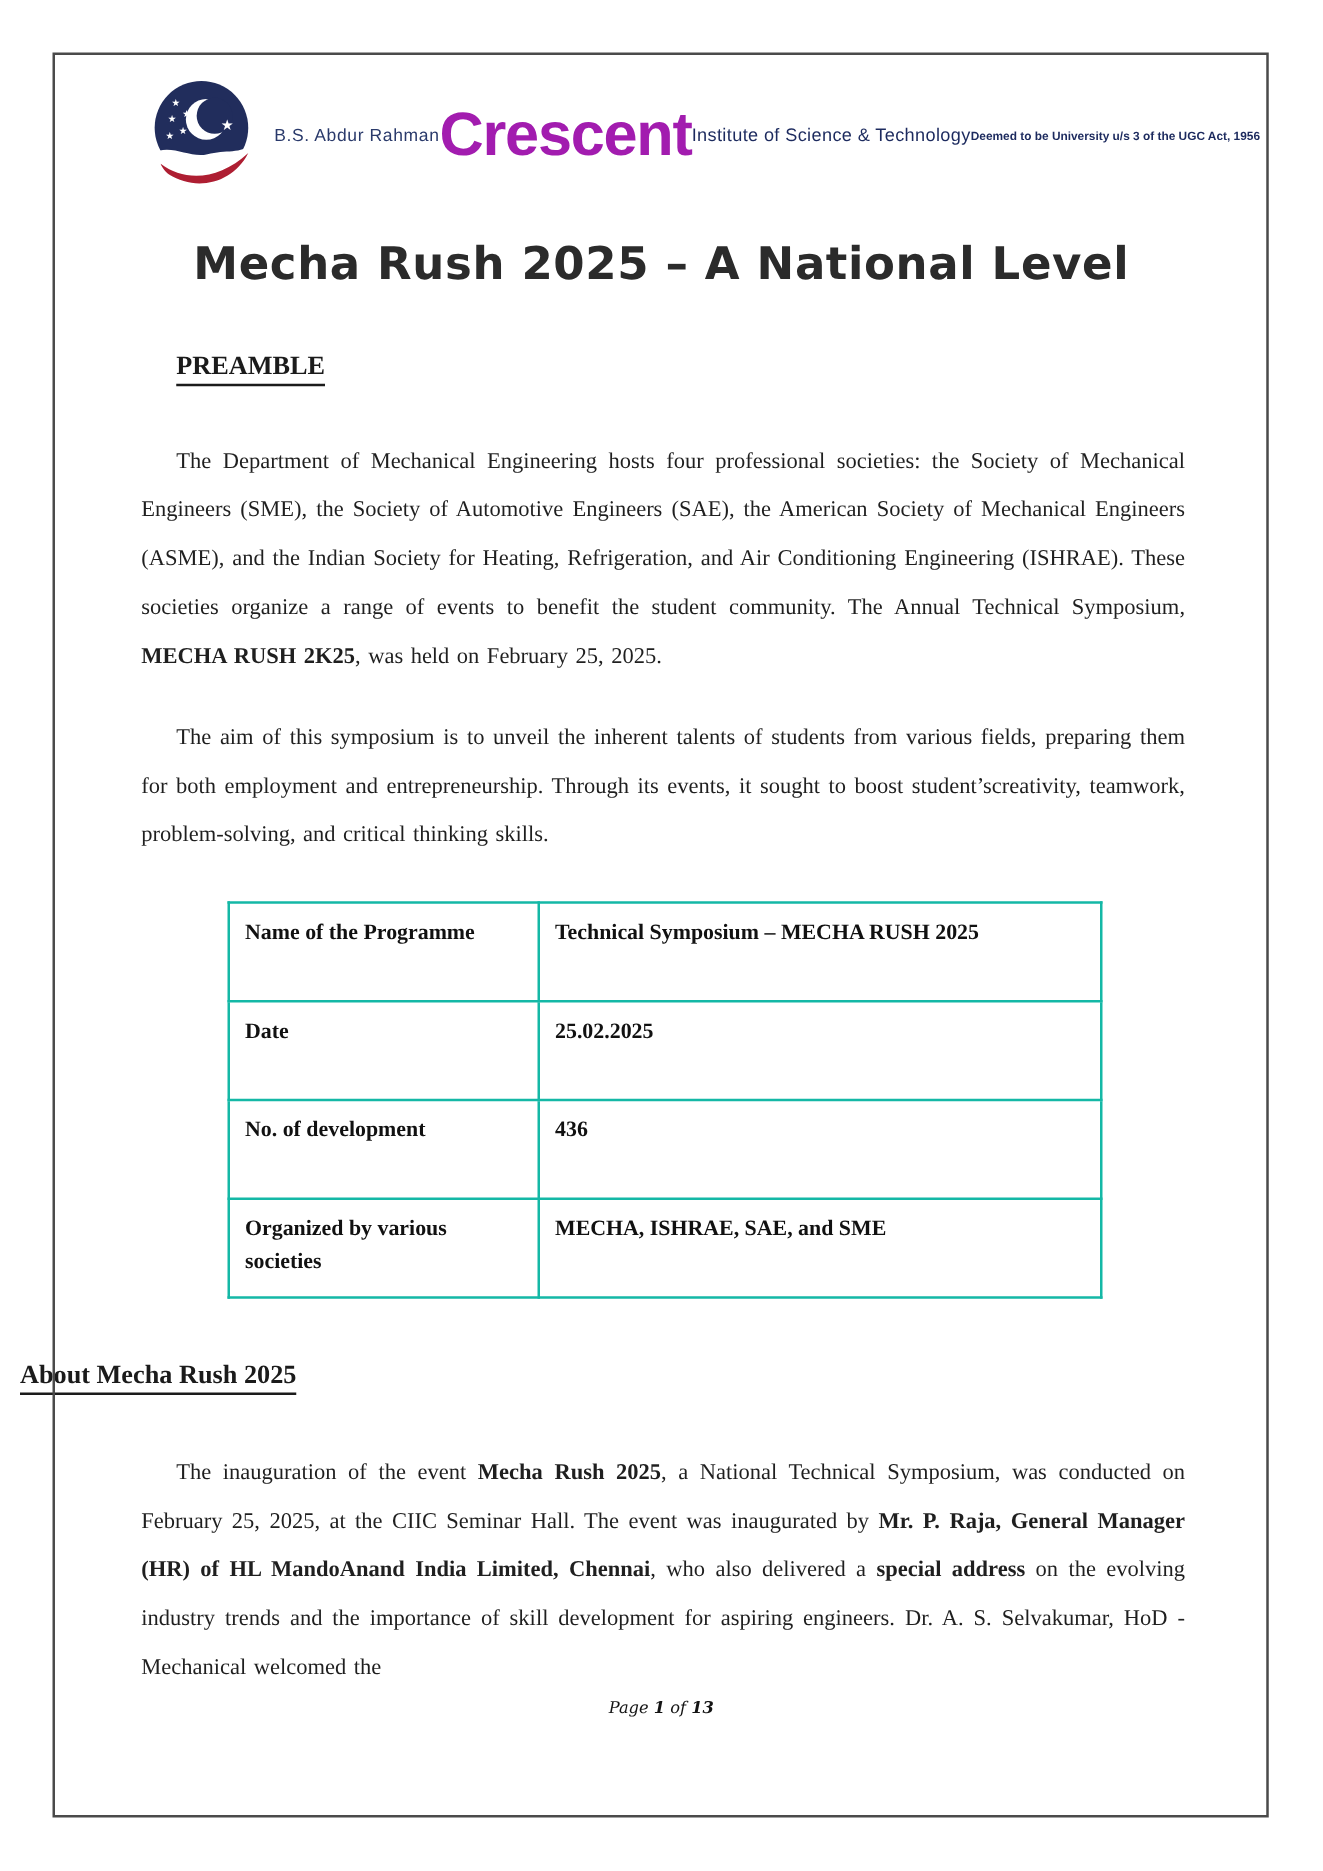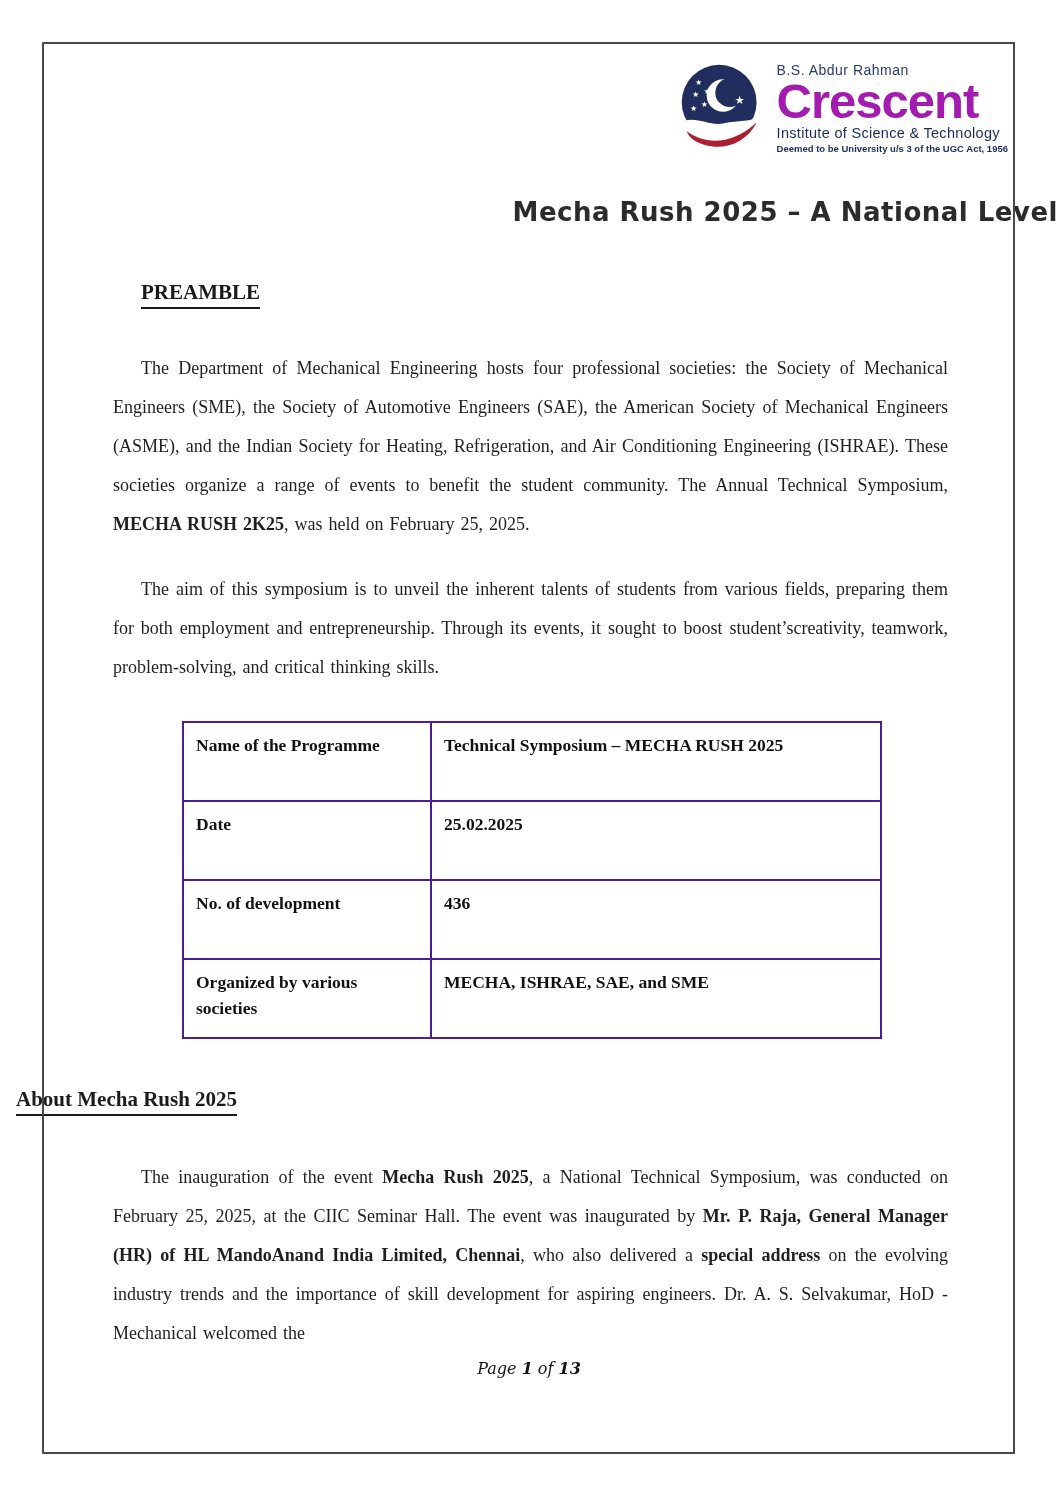--- a/index.html
+++ b/index.html
@@ -17,32 +17,32 @@
     border:2px solid #4a4a4a;
     pointer-events:none;
   }
   
   .logo-row{
     display:flex;justify-content:flex-end;align-items:flex-start;
     padding:62px 50px 0 0;
   }
   .logo{display:flex;align-items:center;gap:6px;}
   .logo-emblem{width:96px;height:92px;flex:0 0 auto;}
-  .logo-text{display:flex;flex-direction:column;align-items:flex-start;}
+  .logo-text{display:flex;flex-direction:row;align-items:center;}
   .logo-line1{font-family:"Liberation Sans",sans-serif;font-size:14px;letter-spacing:.5px;color:#2a3a6b;margin-bottom:1px;}
   .logo-brand{font-family:"Liberation Sans",sans-serif;font-size:49px;font-weight:700;line-height:44px;color:#a21caf;letter-spacing:-1px;}
   .logo-line2{font-family:"Liberation Sans",sans-serif;font-size:14.5px;color:#1c2a5e;letter-spacing:.3px;margin-top:2px;}
   .logo-line3{font-family:"Liberation Sans",sans-serif;font-size:9.5px;font-weight:700;color:#1c2a5e;margin-top:2px;}
   
   .doc-title{
     margin-top:22px;
-    text-align:right;
+    text-align:center;
     font-family:"DejaVu Sans",sans-serif;
     font-weight:700;
-    font-size:26px;
+    font-size:36px;
     line-height:72px;
     color:#2b2b2b;
     letter-spacing:.5px;
   }
   
   .section-heading{
     margin:32px 0 0 141px;
     font-size:21px;font-weight:700;color:#1b1b1b;
   }
   .section-heading .u{border-bottom:2.5px solid #1b1b1b;padding-bottom:2px;display:inline-block;}
@@ -58,37 +58,37 @@
   .para.tight{margin-top:26px;}
   .seg-bold{font-weight:700;}
   
   .info-table{
     margin:34px 0 0 182px;
     border-collapse:collapse;
     width:700px;
     font-size:17.5px;
   }
   .info-table td{
-    border:2px solid #4c1d95;
+    border:2px solid #14b8a6;
     vertical-align:top;
     padding:9px 12px 16px 12px;
     height:52px;
     font-weight:700;
     line-height:26px;
     color:#111;
   }
   .info-table td.t-label{width:222px;}
   .info-table tr:last-child td{}
   
   .page-footer{
     margin-top:6px;
     text-align:center;
     font-family:"DejaVu Serif",serif;
     font-style:italic;
-    font-size:16px;
+    font-size:13px;
     color:#141414;
   }
   .page-footer .seg-bold{font-weight:700;}
 </style>
 </head>
 <body>
 
 <div class="page">
   <div class="page-border"></div>
 

